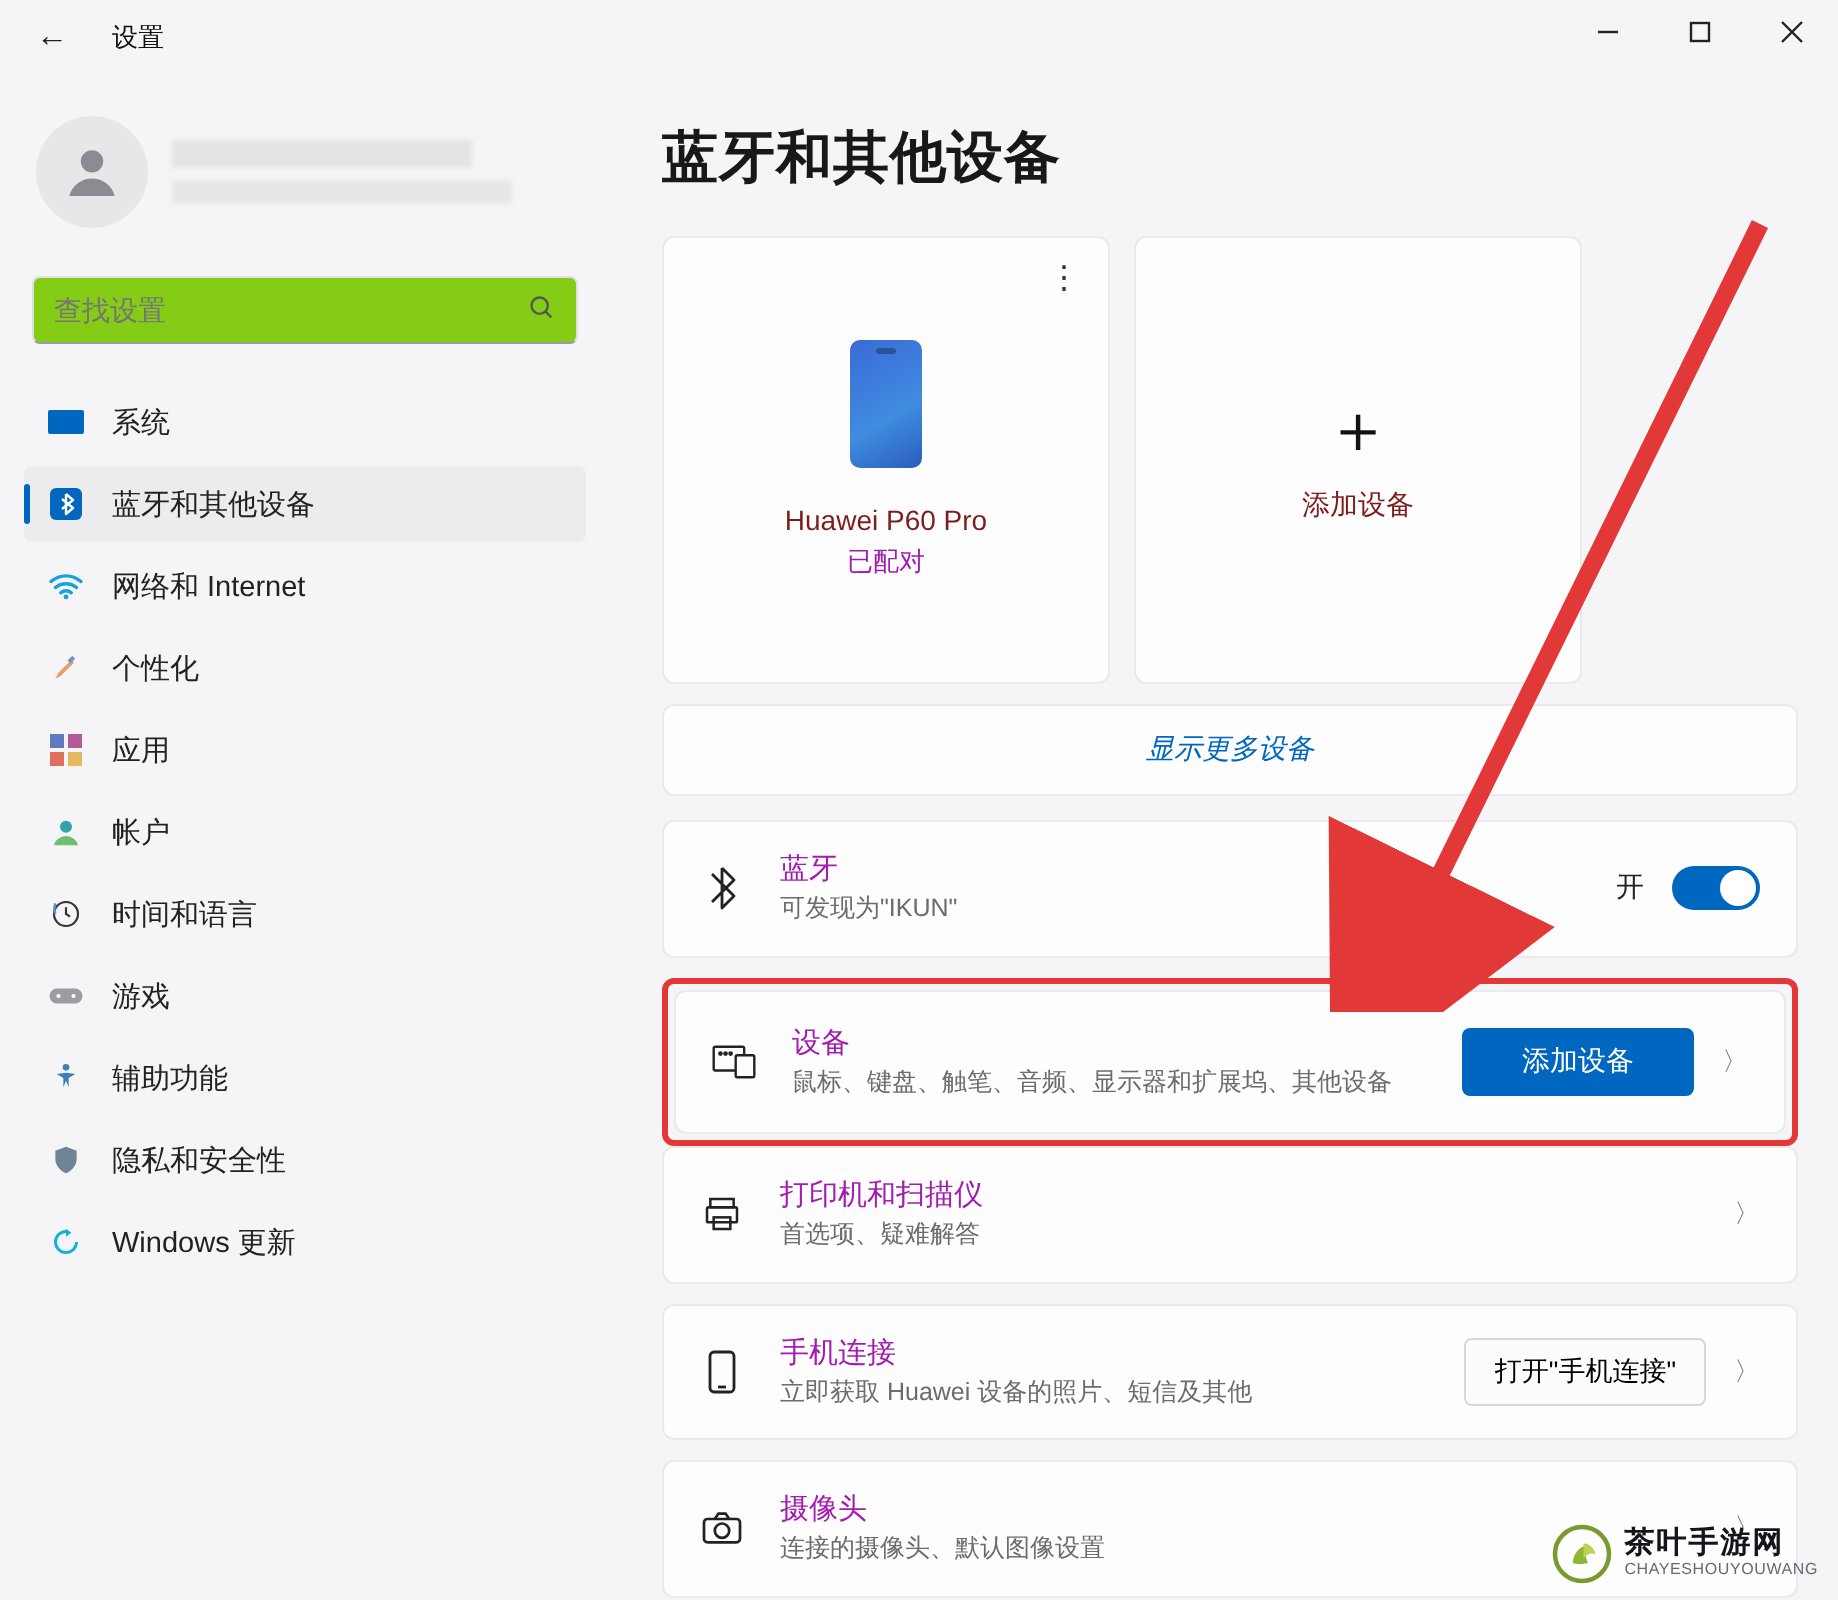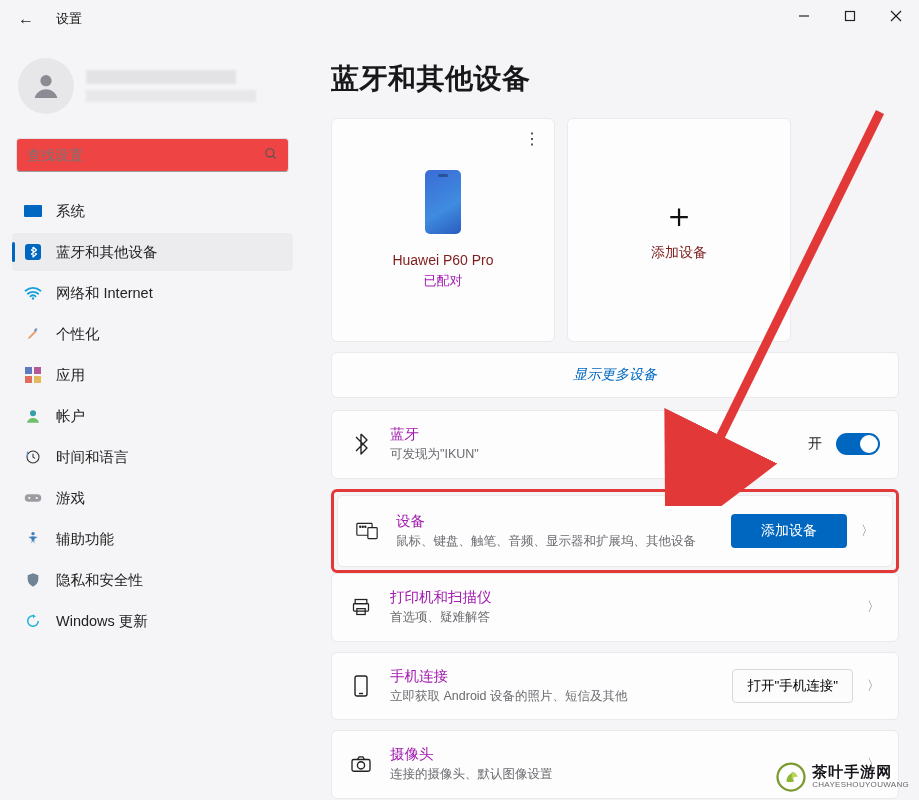--- a/index.html
+++ b/index.html
@@ -14,21 +14,21 @@
 .layout { display: flex; height: calc(100% - 38px); }
 .sidebar { width: 305px; padding: 12px 12px 0 12px; }
 .main { flex: 1; padding: 22px 20px 0 26px; overflow: hidden; }
 
 .profile { display: flex; align-items: center; gap: 12px; padding: 8px 6px 18px 6px; }
 .avatar { width: 56px; height: 56px; border-radius: 50%; background: #e7e7ea; display: flex; align-items: center; justify-content: center; }
 .avatar svg { width: 32px; height: 32px; fill: #8b8b93; }
 .profile-text .name { width: 150px; height: 14px; background: #e3e3e6; margin-bottom: 6px; filter: blur(1px); }
 .profile-text .email { width: 170px; height: 12px; background: #e7e7ea; filter: blur(1px); }
 
-.searchbox { display: flex; align-items: center; background: #ef4444; border: 1px solid #e0e0e3; border-bottom: 1.5px solid #9c9ca0; border-radius: 4px; height: 34px; padding: 0 10px; margin: 6px 4px 20px 4px; }
+.searchbox { display: flex; align-items: center; background: #84cc16; border: 1px solid #e0e0e3; border-bottom: 1.5px solid #9c9ca0; border-radius: 4px; height: 34px; padding: 0 10px; margin: 6px 4px 20px 4px; }
 .searchbox input { border: none; outline: none; flex: 1; font-size: 14px; background: transparent; color: #333; font-family: inherit; }
 .searchbox .searchicon { color: #555; font-size: 14px; }
 
 .nav { list-style: none; }
 .nav li { display: flex; align-items: center; gap: 14px; height: 38px; padding: 0 10px 0 12px; border-radius: 4px; font-size: 14.5px; color: #222; cursor: pointer; margin-bottom: 3px; position: relative; }
 .nav li.active { background: #ececef; }
 .nav li.active::before { content: ""; position: absolute; left: 0; top: 9px; bottom: 9px; width: 3px; background: #0067c0; border-radius: 2px; }
 .nav .nicon { width: 18px; height: 18px; display: flex; align-items: center; justify-content: center; }
 
 .page-title { font-size: 28px; font-weight: 600; color: #18181a; margin-bottom: 20px; letter-spacing: 0.5px; }
@@ -301,21 +301,21 @@
 
     <div class="setting-row">
       <div class="row-icon">
           <svg width="14" height="22" viewBox="0 0 14 22" fill="none" stroke="#222" stroke-width="1.4">
             <rect x="1" y="1" width="12" height="20" rx="2"></rect>
             <line x1="5" y1="18.5" x2="9" y2="18.5"></line>
           </svg>
         </div>
       <div class="row-text">
         <div class="row-title">手机连接</div>
-        <div class="row-sub">立即获取 Android 设备的照片、短信及其他</div>
+        <div class="row-sub">立即获取 Huawei 设备的照片、短信及其他</div>
       </div>
       <div class="extras">
         <button class="btn-outline">打开"手机连接"</button>
         <span class="chevron">〉</span>
       </div>
     </div>
 
     <div class="setting-row">
       <div class="row-icon">
           <svg width="22" height="18" viewBox="0 0 24 20" fill="none" stroke="#222" stroke-width="1.5">

